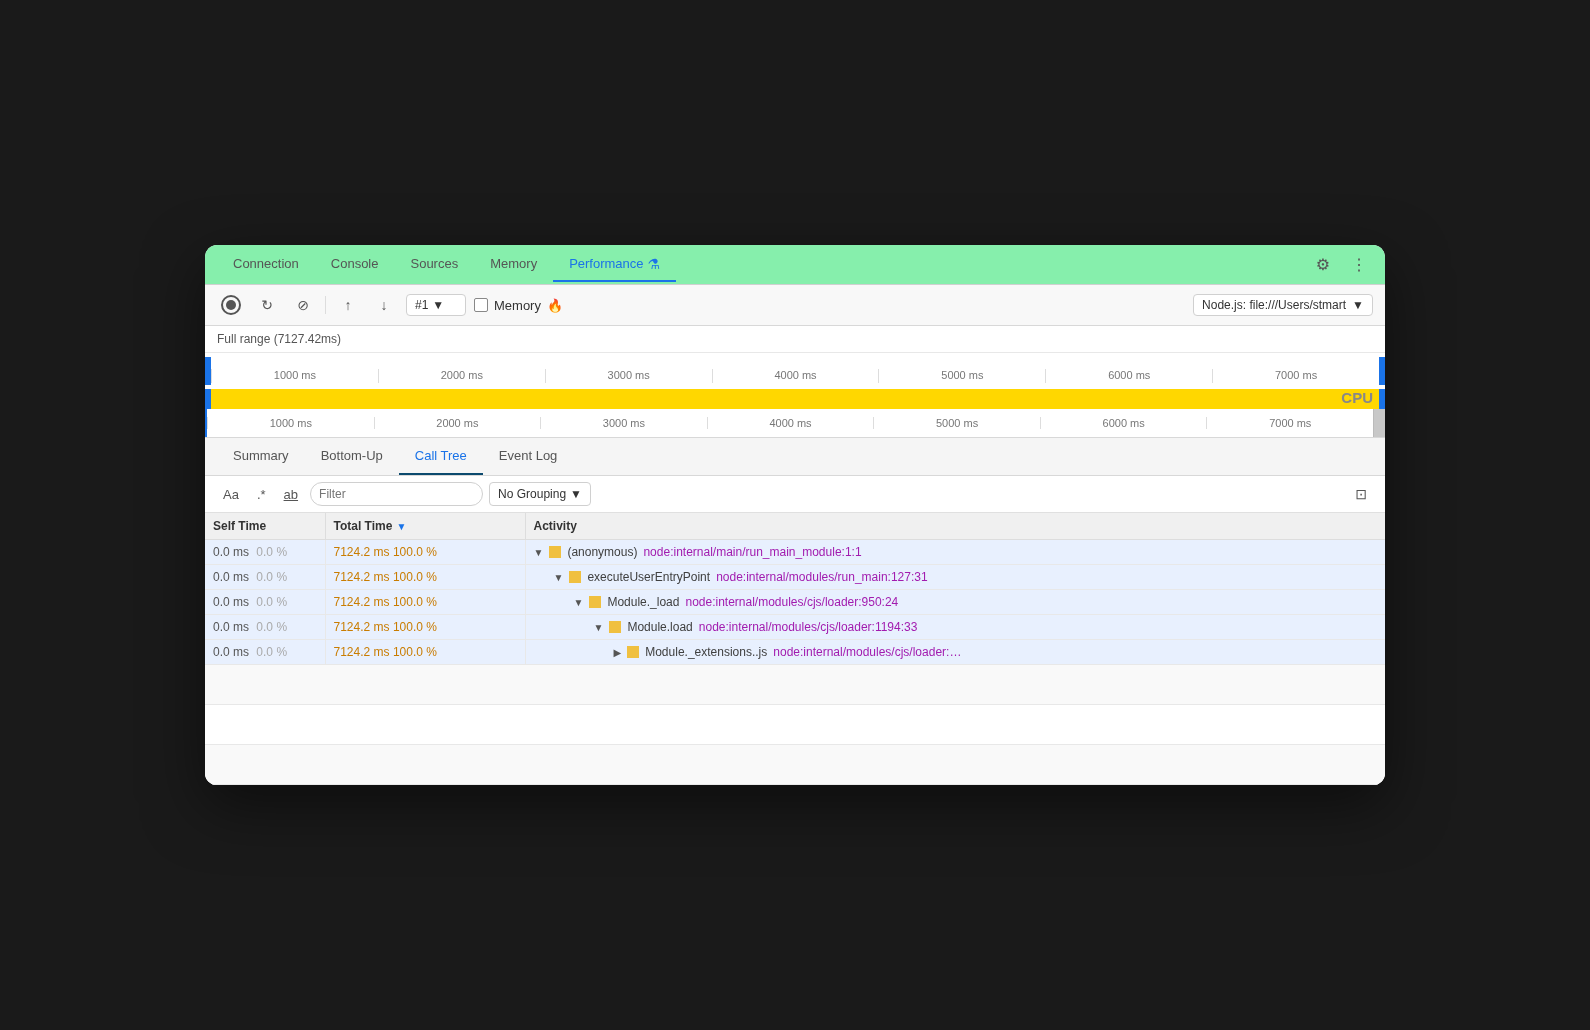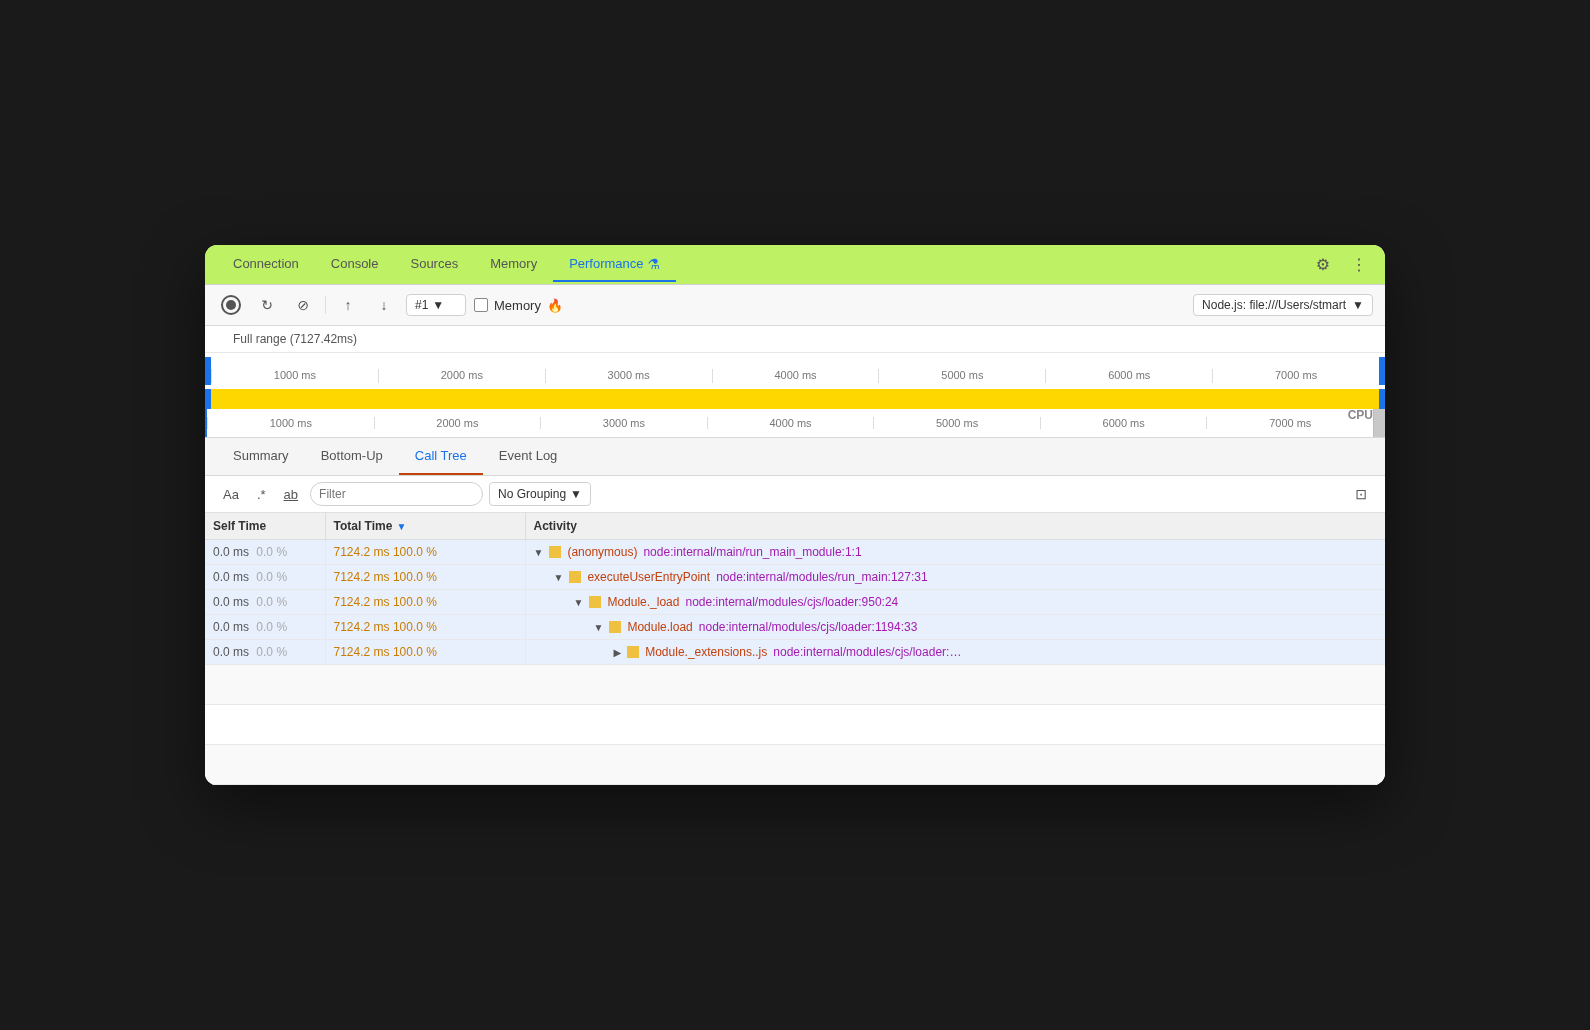--- a/index.html
+++ b/index.html
@@ -41,21 +41,21 @@
     }
     .tl-red { background: #ff5f57; border: 1px solid #e0443e; }
     .tl-yellow { background: #febc2e; border: 1px solid #d4a017; }
     .tl-green { background: #28c840; border: 1px solid #1aab29; }
     .title-text {
       font-size: 14px;
       font-weight: 600;
       color: #333;
     }
     .nav-bar {
-      background: #bef264;
+      background: #86efac;
       display: flex;
       align-items: center;
       padding: 0 12px;
       border-bottom: 1px solid #d0d0d0;
       height: 40px;
     }
     .nav-tabs {
       display: flex;
       gap: 0;
       flex: 1;
@@ -166,21 +166,21 @@
       font-size: 12px;
       color: #333;
       cursor: pointer;
       margin-left: auto;
     }
     .timeline-area {
       background: #fff;
       border-bottom: 1px solid #d8d8d8;
     }
     .range-label {
-      padding: 6px 28px;
+      padding: 6px 12px;
       font-size: 12px;
       color: #555;
       border-bottom: 1px solid #e8e8e8;
     }
     .timeline-ruler {
       display: flex;
       align-items: center;
       padding: 4px 0;
       position: relative;
       background: #fff;
@@ -206,22 +206,22 @@
     }
     .cpu-bar-container {
       background: #ffd700;
       height: 20px;
       margin: 0 0;
       position: relative;
     }
     .cpu-label {
       position: absolute;
       right: 6px;
-      top: 19px;
-      font-size: 12px;
+      top: 0;
+      font-size: 15px;
       font-weight: 600;
       color: #888;
     }
     .net-bar-container {
       background: #f8f8f8;
       height: 16px;
       position: relative;
       border-bottom: 1px solid #e0e0e0;
     }
     .net-label {
@@ -267,21 +267,21 @@
     }
     .bottom-tab {
       padding: 10px 16px;
       font-size: 13px;
       color: #555;
       cursor: pointer;
       border-bottom: 2px solid transparent;
     }
     .bottom-tab.active {
       color: #1a73e8;
-      border-bottom: 2px solid #c2410c;
+      border-bottom: 2px solid #0c4a6e;
     }
     .filter-row {
       display: flex;
       align-items: center;
       padding: 6px 12px;
       gap: 6px;
       background: #fff;
       border-bottom: 1px solid #e0e0e0;
     }
     .filter-btn {
@@ -354,21 +354,21 @@
     .total-pct { color: #c97c00; font-weight: 500; }
     .activity-cell { display: flex; align-items: center; gap: 6px; }
     .triangle { font-size: 10px; color: #555; cursor: pointer; }
     .yellow-square {
       width: 12px;
       height: 12px;
       background: #f0c040;
       display: inline-block;
       flex-shrink: 0;
     }
-    .activity-name { color: #c2410c; }
+    .activity-name { color: #404040; }
     .activity-link { color: #a21caf; cursor: pointer; }
     .sort-arrow { color: #1a73e8; font-size: 10px; }
     .th-total { display: flex; align-items: center; gap: 4px; }
     .flask-icon { font-size: 14px; }
     .divider { width: 1px; background: #ddd; height: 18px; }
   </style>
 </head>
 <body>
 
 <div class="window">

